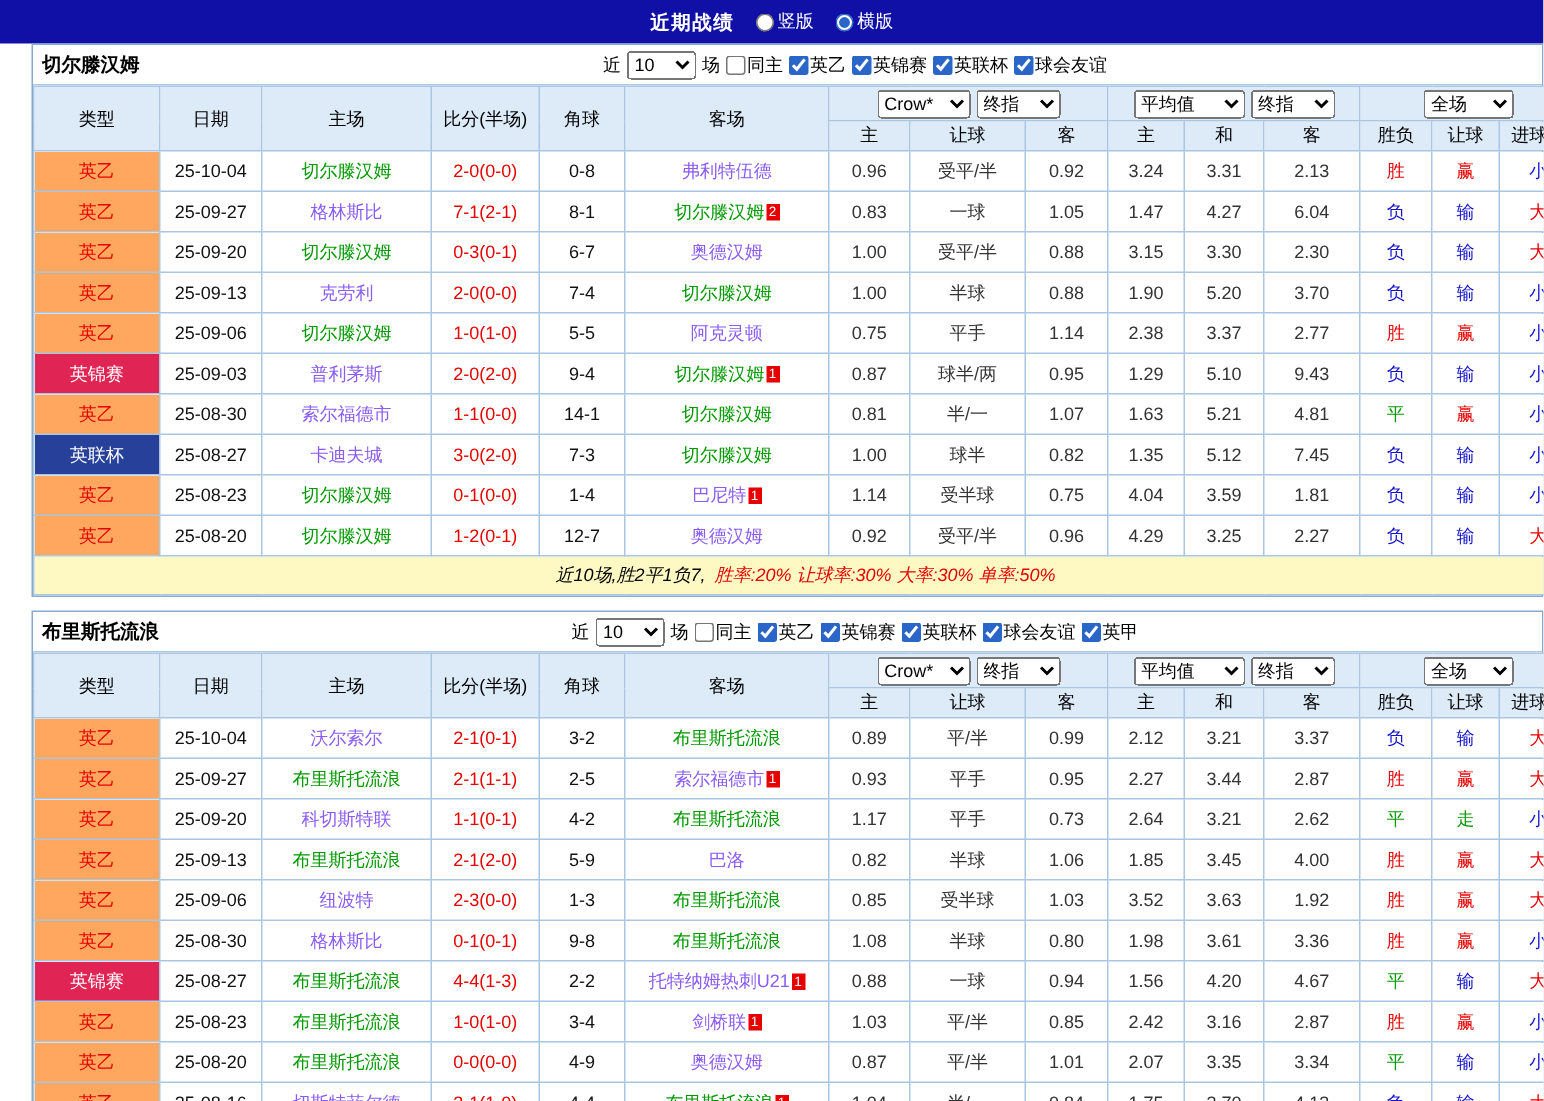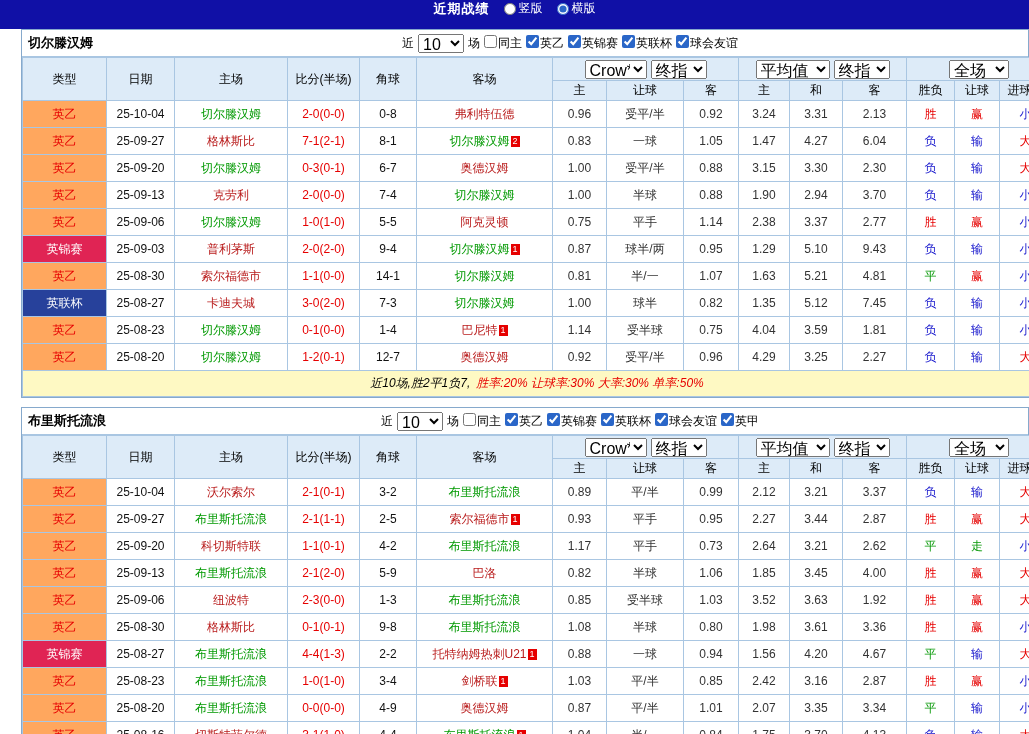--- a/index.html
+++ b/index.html
@@ -1,49 +1,49 @@
 <!DOCTYPE html>
 <html><head>
 <meta charset="utf-8">
 <style>
   html,body{margin:0;padding:0;background:#fff;}
   body{width:1029px;font-family:"Liberation Sans","DejaVu Sans",sans-serif;font-size:12px;color:#222;}
-  .topbar{height:29px;background:#1010a6;display:flex;align-items:flex-start;justify-content:center;gap:14px;color:#fff;}
+  .topbar{height:29px;background:#1010a6;display:flex;align-items:center;justify-content:center;gap:14px;color:#fff;}
   .tb-title{font-weight:bold;font-size:13px;letter-spacing:1px;}
   .tb-radio{display:flex;align-items:center;gap:3px;cursor:pointer;color:#fff;}
   .tb-radio input{width:12px;height:12px;margin:0;accent-color:#2a66c8;}
   .block{border:1px solid #86a9cc;margin-bottom:9px;margin-left:21px;}
   .filter-row{position:relative;height:26px;display:flex;align-items:center;justify-content:center;background:#fff;border-bottom:1px solid #a9c6e2;}
   .team-name{position:absolute;left:6px;font-weight:bold;font-size:13px;color:#000;}
   .filters{display:flex;align-items:center;gap:4px;transform:translateX(45px);}
   .flabel{color:#000;}
-  select{font-size:16px;height:19px;font-family:inherit;}
+  select{font-size:12px;height:19px;font-family:inherit;}
   .games-select{width:46px;}
-  .cb-label{display:flex;gap:1px;cursor:pointer;color:#000;}
+  .cb-label{display:flex;align-items:center;gap:1px;cursor:pointer;color:#000;}
   .cb-label input{width:13px;height:13px;margin:0;accent-color:#2a66c8;}
   table.grid{border-collapse:collapse;width:100%;table-layout:fixed;}
   .grid th,.grid td{border:1px solid #a9c6e2;text-align:center;padding:0;overflow:hidden;white-space:nowrap;}
   .grid thead th{background:#ddebf8;font-weight:normal;color:#000;}
   .hdr-top th{height:22px;}
   .hdr-sub th{height:19px;}
   .selwrap{display:flex;justify-content:center;align-items:center;gap:4px;}
   .sel-odds{width:62px;}
   .sel-ref{width:56px;}
   .sel-avg{width:74px;}
   .sel-scope{width:60px;}
   .grid tbody td{height:26px;background:#fff;}
   .c-league.lg-orange{background:#ffa75e;color:#e60000;}
   .c-league.lg-crimson{background:#e02454;color:#fff;}
   .c-league.lg-navy{background:#27419b;color:#fff;}
   .c-date{color:#111;}
   .c-score{color:#e60000;cursor:pointer;}
   .c-corner{color:#111;}
   .team{cursor:pointer;}
   .team.focus{color:#009900;}
-  .team.opp{color:#b91c1c;}
+  .team.opp{color:#8b5cf6;}
   .card{background:#e60000;color:#fff;font-size:9px;line-height:11px;height:11px;min-width:7px;display:inline-block;padding:0 1px;margin-left:1px;vertical-align:top;margin-top:3px;}
   .c-odds{color:#333;}
   .t-red{color:#e60000;}
   .t-blue{color:#1414cc;}
   .t-green{color:#0a9a0a;}
   .grid tfoot td{height:25px;background:#fef9c3;color:#000;font-style:italic;}
   .sum-rates{color:#e60000;margin-left:6px;}
 </style>
 </head>
 <body>
@@ -202,21 +202,21 @@
               <td class="c-league lg-orange">英乙</td>
               <td class="c-date">25-09-13</td>
               <td class="c-team"><span class="team opp">克劳利</span></td>
               <td class="c-score">2-0(0-0)</td>
               <td class="c-corner">7-4</td>
               <td class="c-team"><span class="team focus">切尔滕汉姆</span></td>
               <td class="c-odds">1.00</td>
               <td class="c-odds">半球</td>
               <td class="c-odds">0.88</td>
               <td class="c-odds">1.90</td>
-              <td class="c-odds">2.94</td>
+              <td class="c-odds">5.20</td>
               <td class="c-odds">3.70</td>
               <td class="c-res t-blue">负</td>
               <td class="c-res t-blue">输</td>
               <td class="c-res t-blue">小</td>
             </tr>
             <tr class="mrow">
               <td class="c-league lg-orange">英乙</td>
               <td class="c-date">25-09-06</td>
               <td class="c-team"><span class="team focus">切尔滕汉姆</span></td>
               <td class="c-score">1-0(1-0)</td>

